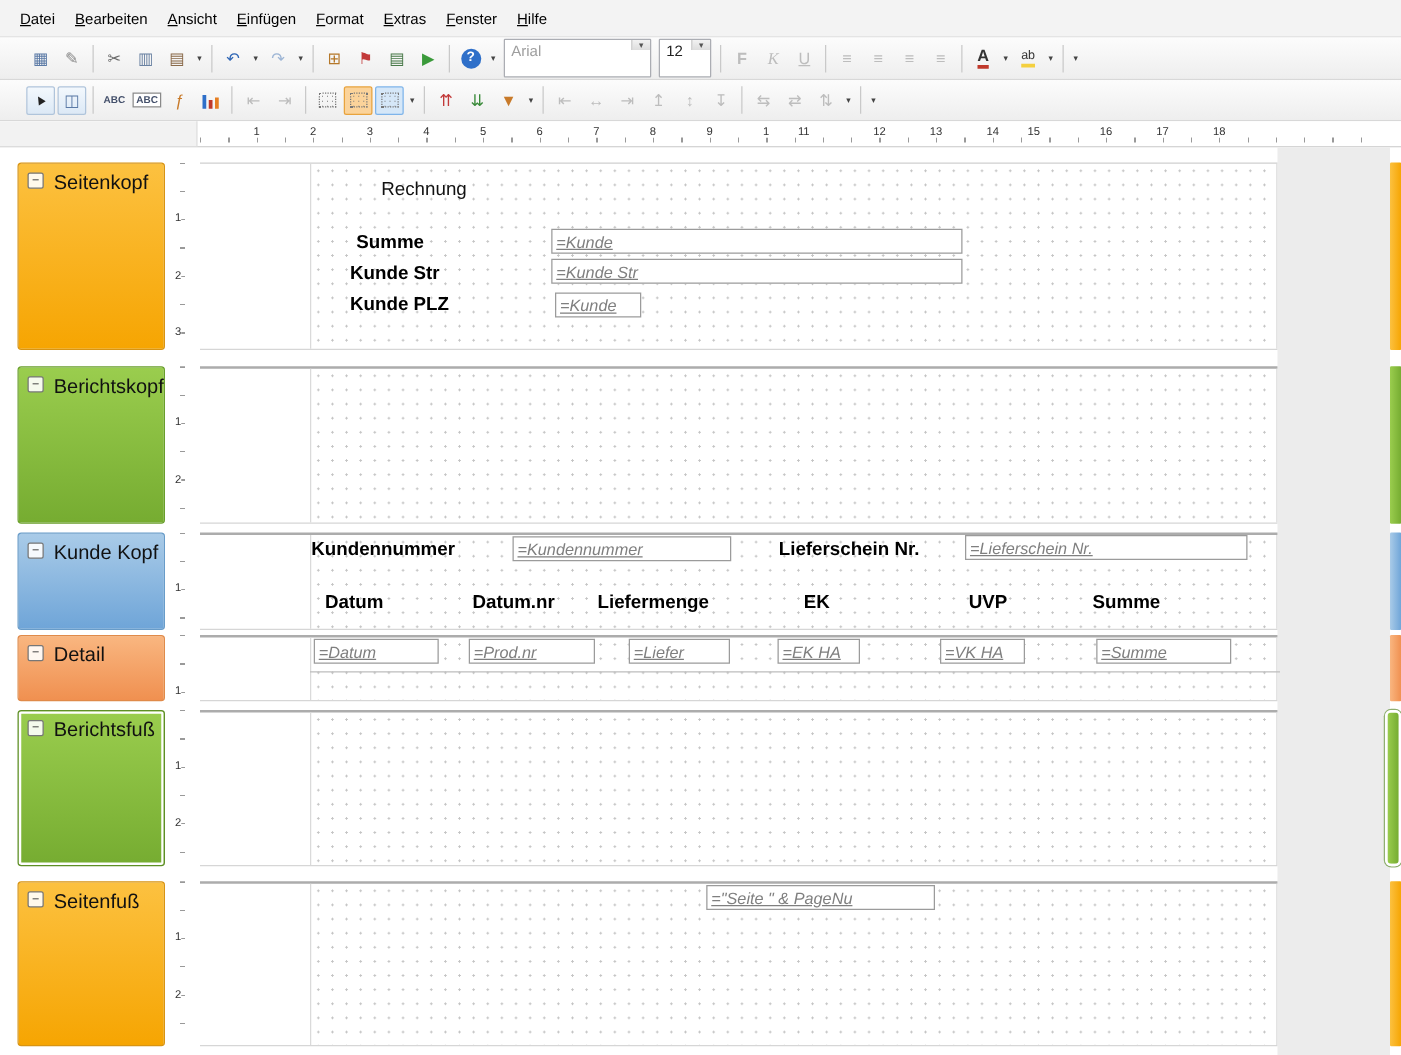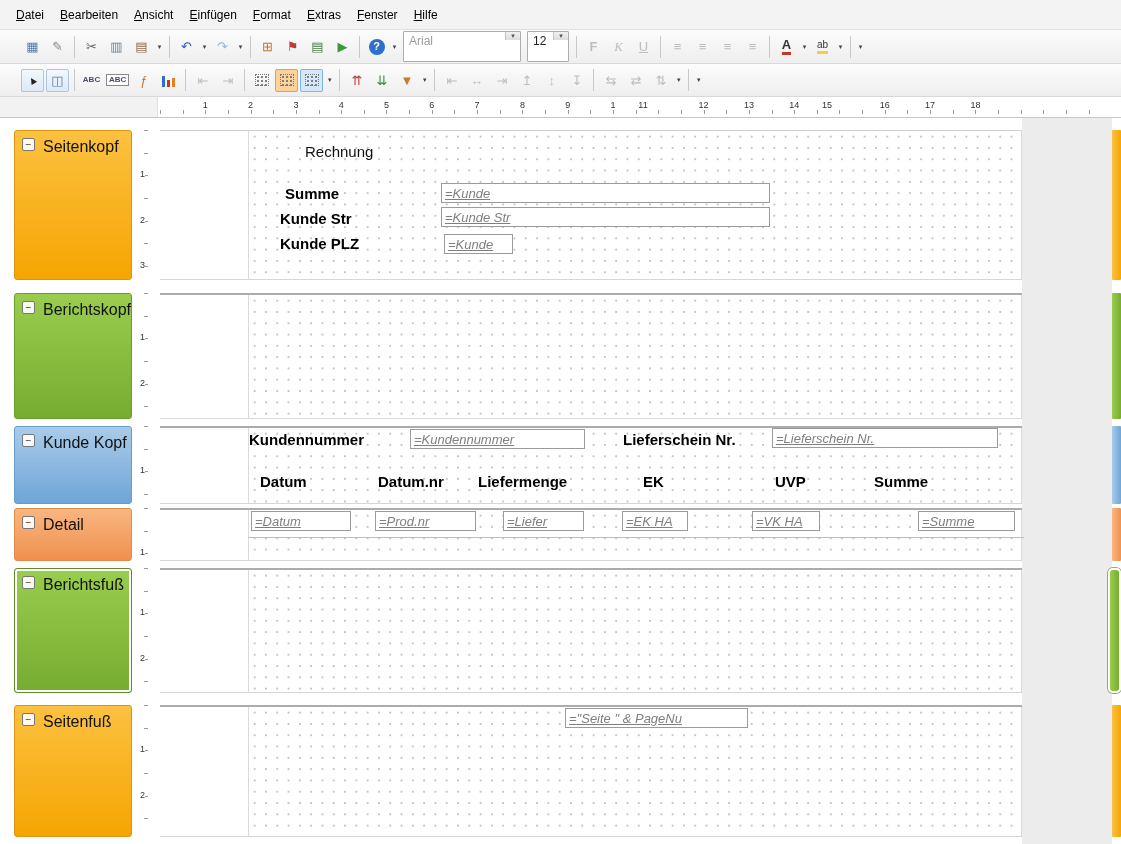--- a/index.html
+++ b/index.html
@@ -100,21 +100,21 @@
   
   .g-lbl-knr{left:89px;top:3px;}
   .g-f-knr{left:250px;top:1px;width:175px;}
   .g-lbl-ls{left:463px;top:3px;}
   .g-f-ls{left:612px;top:0px;width:226px;}
   .ch{top:45px;}
   .ch0{left:100px;} .ch1{left:218px;} .ch2{left:318px;} .ch3{left:483px;} .ch4{left:615px;} .ch5{left:714px;}
   
   .df{top:1px;}
   .df0{left:91px;width:100px;} .df1{left:215px;width:101px;} .df2{left:343px;width:81px;}
-  .df3{left:462px;width:66px;} .df4{left:592px;width:68px;} .df5{left:758px;width:97px;}
+  .df3{left:462px;width:66px;} .df4{left:592px;width:68px;} .df5{left:717px;width:108px;}
   
   .pf-f{left:405px;top:1px;width:183px;}
 </style>
 </head>
 <body>
 
 <div class="window">
 
   <div class="menubar">
     <span class="menu-item">Datei</span>

